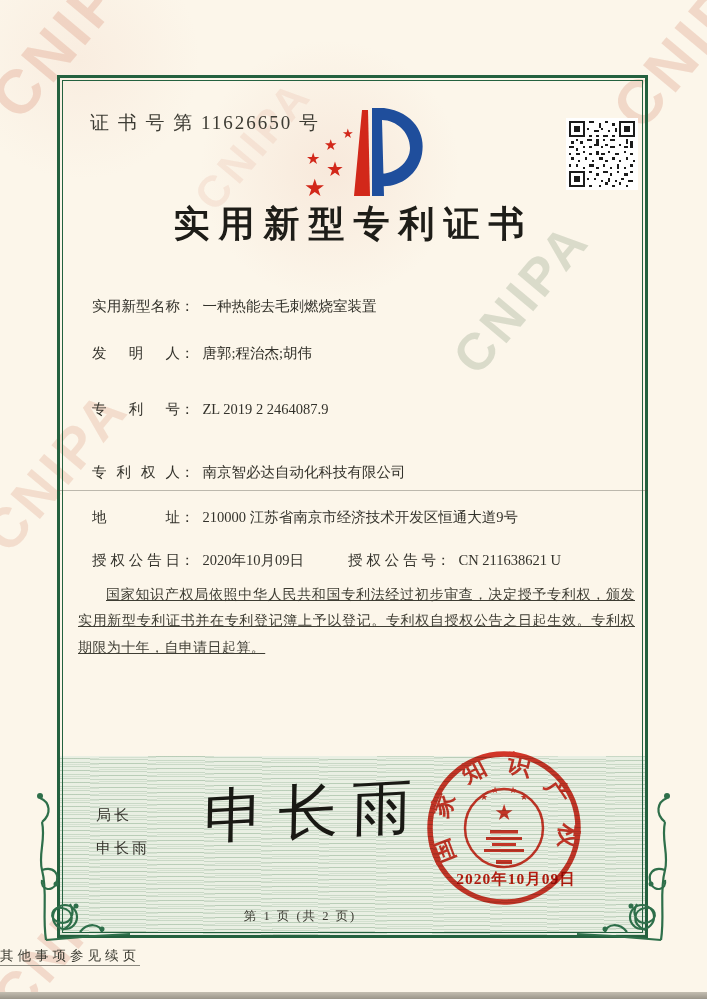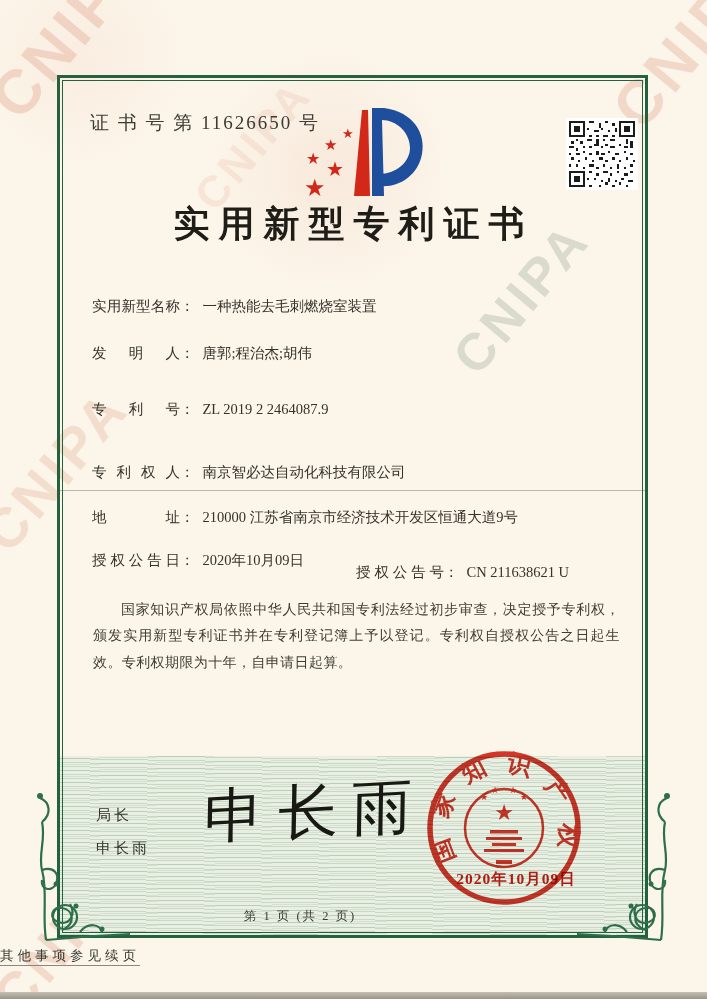--- a/index.html
+++ b/index.html
@@ -42,27 +42,27 @@
   .qr{position:absolute; left:566px; top:118px; z-index:2; background:#fff; padding:3px;}
   .title{
     position:absolute; left:0; right:0; top:200px; z-index:2; text-align:center;
     font-size:36px; font-weight:bold; letter-spacing:9px; color:#1e1d18;
   }
   .row{position:absolute; left:92px; z-index:2; font-size:14.5px; white-space:nowrap;}
   .row .lab{display:inline-block; width:88px; text-align:justify; text-align-last:justify;}
   .row .val{margin-left:8px;}
   .r0{top:297px;} .r1{top:344px;} .r2{top:400px;} .r3{top:434px;}
   .r4{top:463px;} .r5{top:508px;} .r6{top:551px;}
-  .pair2{position:absolute; left:264px; top:0; white-space:nowrap;margin-top:12px;}
+  .pair2{position:absolute; left:256px; top:0; white-space:nowrap;}
   .divider{position:absolute; left:57px; width:591px; top:490px; border-top:1px solid rgba(70,70,60,.35); z-index:2;}
   .body-text{
     position:absolute; left:78px; width:557px; top:582px; z-index:2;
     font-size:14px; line-height:1.88; letter-spacing:.4px; color:#3e3d33; text-align:justify;
   }
-  .body-text p{margin:15px; text-indent:2em;}
+  .body-text p{margin:0; text-indent:2em;text-decoration:underline;}
   .sig-role{position:absolute; left:96px; top:806px; z-index:2; font-size:15px; letter-spacing:3px;}
   .sig-name{position:absolute; left:96px; top:839px; z-index:2; font-size:15px; letter-spacing:3px;}
   .autograph{
     position:absolute; left:204px; top:772px; z-index:2; font-size:60px; color:#191914;
     font-family:"DejaVu Sans",sans-serif; letter-spacing:14px; transform:rotate(-3deg) skewX(-4deg);
   }
   .seal{position:absolute; left:424px; top:748px; z-index:3; mix-blend-mode:multiply; opacity:.93;}
   .seal-date{
     position:absolute; left:440px; top:869px; width:152px; z-index:4; text-align:center;
     color:#c81f12; font-size:15.5px; font-weight:bold; letter-spacing:1px; mix-blend-mode:multiply;

